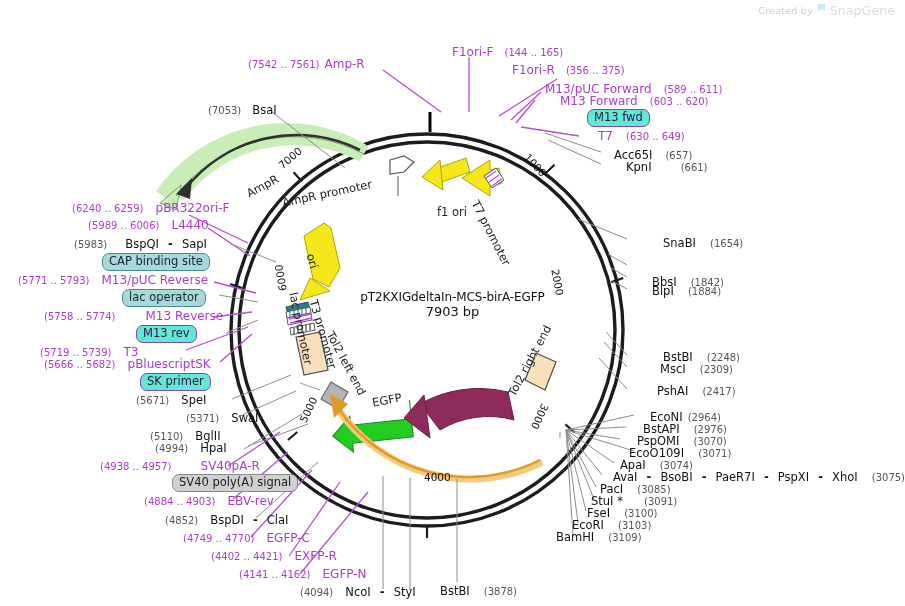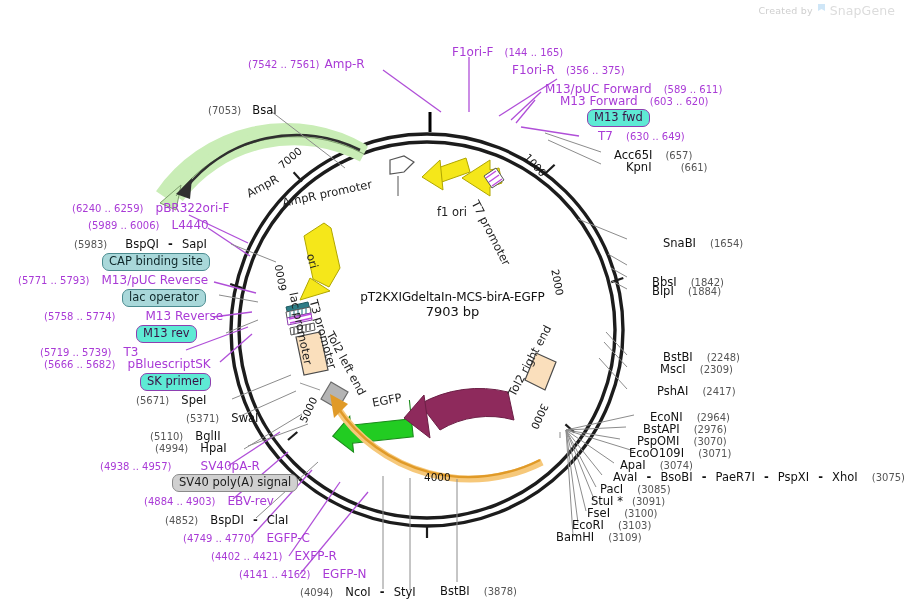--- a/index.html
+++ b/index.html
@@ -326,21 +326,21 @@
     <span class="pos" style="margin-left:9px;">(2309)</span>
   </div>
 
   <div class="lbl" style="left:657px;top:382px;">
     <span class="enz">PshAI</span>
     <span class="pos" style="margin-left:9px;">(2417)</span>
   </div>
 
   <div class="lbl" style="left:650px;top:408px;">
     <span class="enz">EcoNI</span>
-    <span class="pos" style="margin-left:9px;">(2964)</span>
+    <span class="pos" style="">(2964)</span>
   </div>
 
   <div class="lbl" style="left:643px;top:420px;">
     <span class="enz">BstAPI</span>
     <span class="pos" style="margin-left:9px;">(2976)</span>
   </div>
 
   <div class="lbl" style="left:637px;top:432px;">
     <span class="enz">PspOMI</span>
     <span class="pos" style="margin-left:9px;">(3070)</span>
@@ -369,21 +369,21 @@
     <span class="pos" style="margin-left:9px;">(3075)</span>
   </div>
 
   <div class="lbl" style="left:600px;top:480px;">
     <span class="enz">PacI</span>
     <span class="pos" style="margin-left:9px;">(3085)</span>
   </div>
 
   <div class="lbl" style="left:591px;top:492px;">
     <span class="enz">StuI *</span>
-    <span class="pos" style="margin-left:4px;">(3091)</span>
+    <span class="pos" style="margin-left:16px;">(3091)</span>
   </div>
 
   <div class="lbl" style="left:587px;top:504px;">
     <span class="enz">FseI</span>
     <span class="pos" style="margin-left:9px;">(3100)</span>
   </div>
 
   <div class="lbl" style="left:572px;top:516px;">
     <span class="enz">EcoRI</span>
     <span class="pos" style="margin-left:9px;">(3103)</span>

